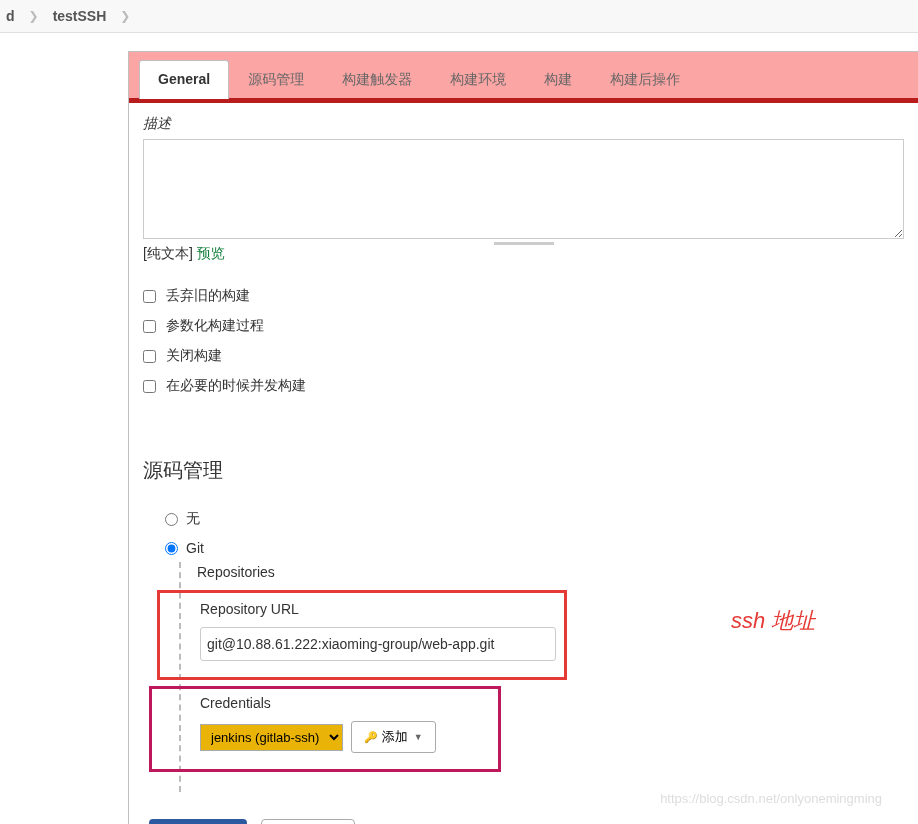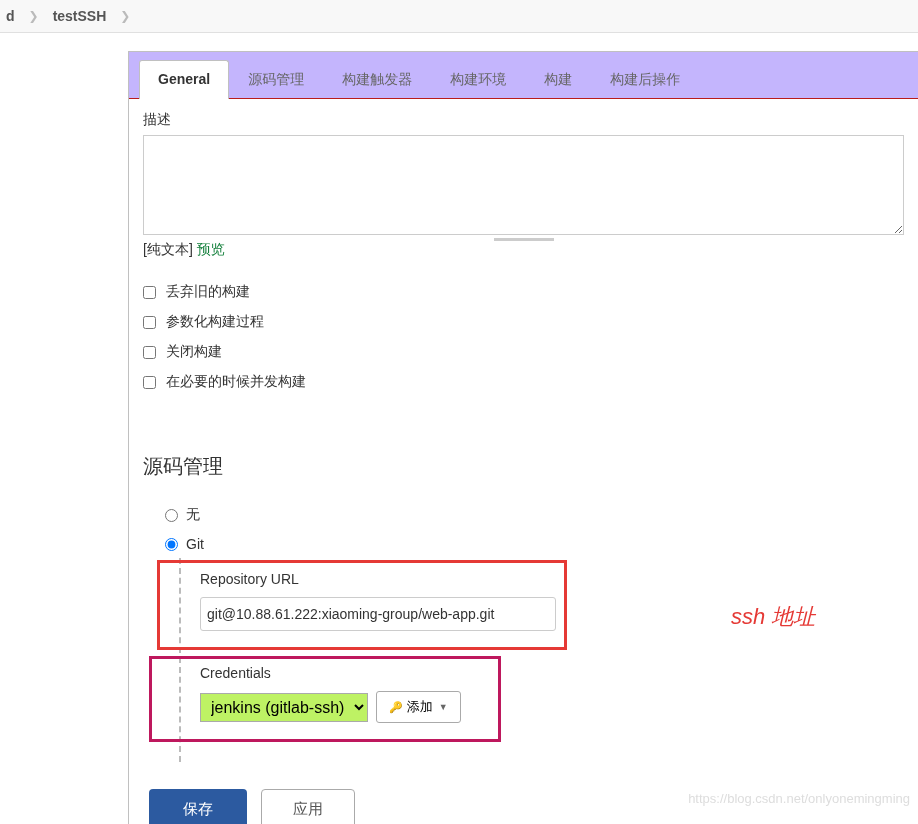--- a/index.html
+++ b/index.html
@@ -34,24 +34,24 @@
       padding-left: 128px;
       padding-top: 18px;
     }
     .config-panel {
       border: 1px solid #c0c0c0;
       border-right: none;
       background: #fff;
     }
     .tabs {
       display: flex;
-      border-bottom: 1px solid #b91c1c;
+      border-bottom: 5px solid #b91c1c;
       padding-top: 8px;
       padding-left: 10px;
-      background: #c4b5fd;
+      background: #fca5a5;
       text-align: right;
     }
     .tab {
       padding: 10px 18px;
       color: #666;
       cursor: pointer;
       font-size: 14px;
       border: 1px solid transparent;
       border-bottom: none;
       margin-bottom: -1px;
@@ -63,20 +63,21 @@
       border-color: #c0c0c0;
       background: #fff;
       border-radius: 3px 3px 0 0;
     }
     .panel-content {
       padding: 12px 14px;
     }
     .field-label {
       margin-bottom: 6px;
       color: #333;
+      font-style: italic;
     }
     .desc-textarea {
       width: 100%;
       height: 100px;
       border: 1px solid #ccc;
       resize: vertical;
       margin-bottom: 2px;
     }
     .plaintext-row {
       font-size: 14px;
@@ -151,22 +152,22 @@
       color: #333;
     }
     .cred-row {
       display: flex;
       gap: 8px;
       align-items: center;
     }
     .cred-select {
       padding: 4px 6px;
       border: 1px solid #aaa;
-      background: #bef264;
-      font-size: 16px;
+      background: #eab308;
+      font-size: 13px;
     }
     .add-btn {
       display: inline-flex;
       align-items: center;
       border: 1px solid #aaa;
       background: #fff;
       padding: 6px 12px;
       border-radius: 3px;
       font-size: 13px;
       cursor: pointer;
@@ -210,21 +211,21 @@
       color: #555;
       border: 1px solid #aaa;
       padding: 10px 31px;
       border-radius: 4px;
       font-size: 15px;
       cursor: pointer;
     }
     .watermark {
       position: fixed;
       bottom: 18px;
-      right: 8px;
+      right: 36px;
       color: #ddd;
       font-size: 13px;
     }
     .resize-indicator {
       width: 60px;
       height: 3px;
       background: #ccc;
       margin: -2px auto 0 auto;
     }
   </style>
@@ -280,20 +281,21 @@
       <div class="radio-row">
         <input type="radio" name="scm" style="">
         <label>无</label>
       </div>
       <div class="radio-row">
         <input type="radio" name="scm" checked="" style="">
         <label>Git</label>
       </div>
 
       <div class="scm-body" style="position:relative;">
+        <div class="subsection-label">Repositories</div>
 
         <div class="annotation">ssh 地址</div>
 
         <div class="red-box-1">
           <div class="sub-label">Repository URL</div>
           <input class="text-input" type="text" value="git@10.88.61.222:xiaoming-group/web-app.git" style="">
         </div>
 
         <div class="red-box-2">
           <div class="sub-label">Credentials</div>

